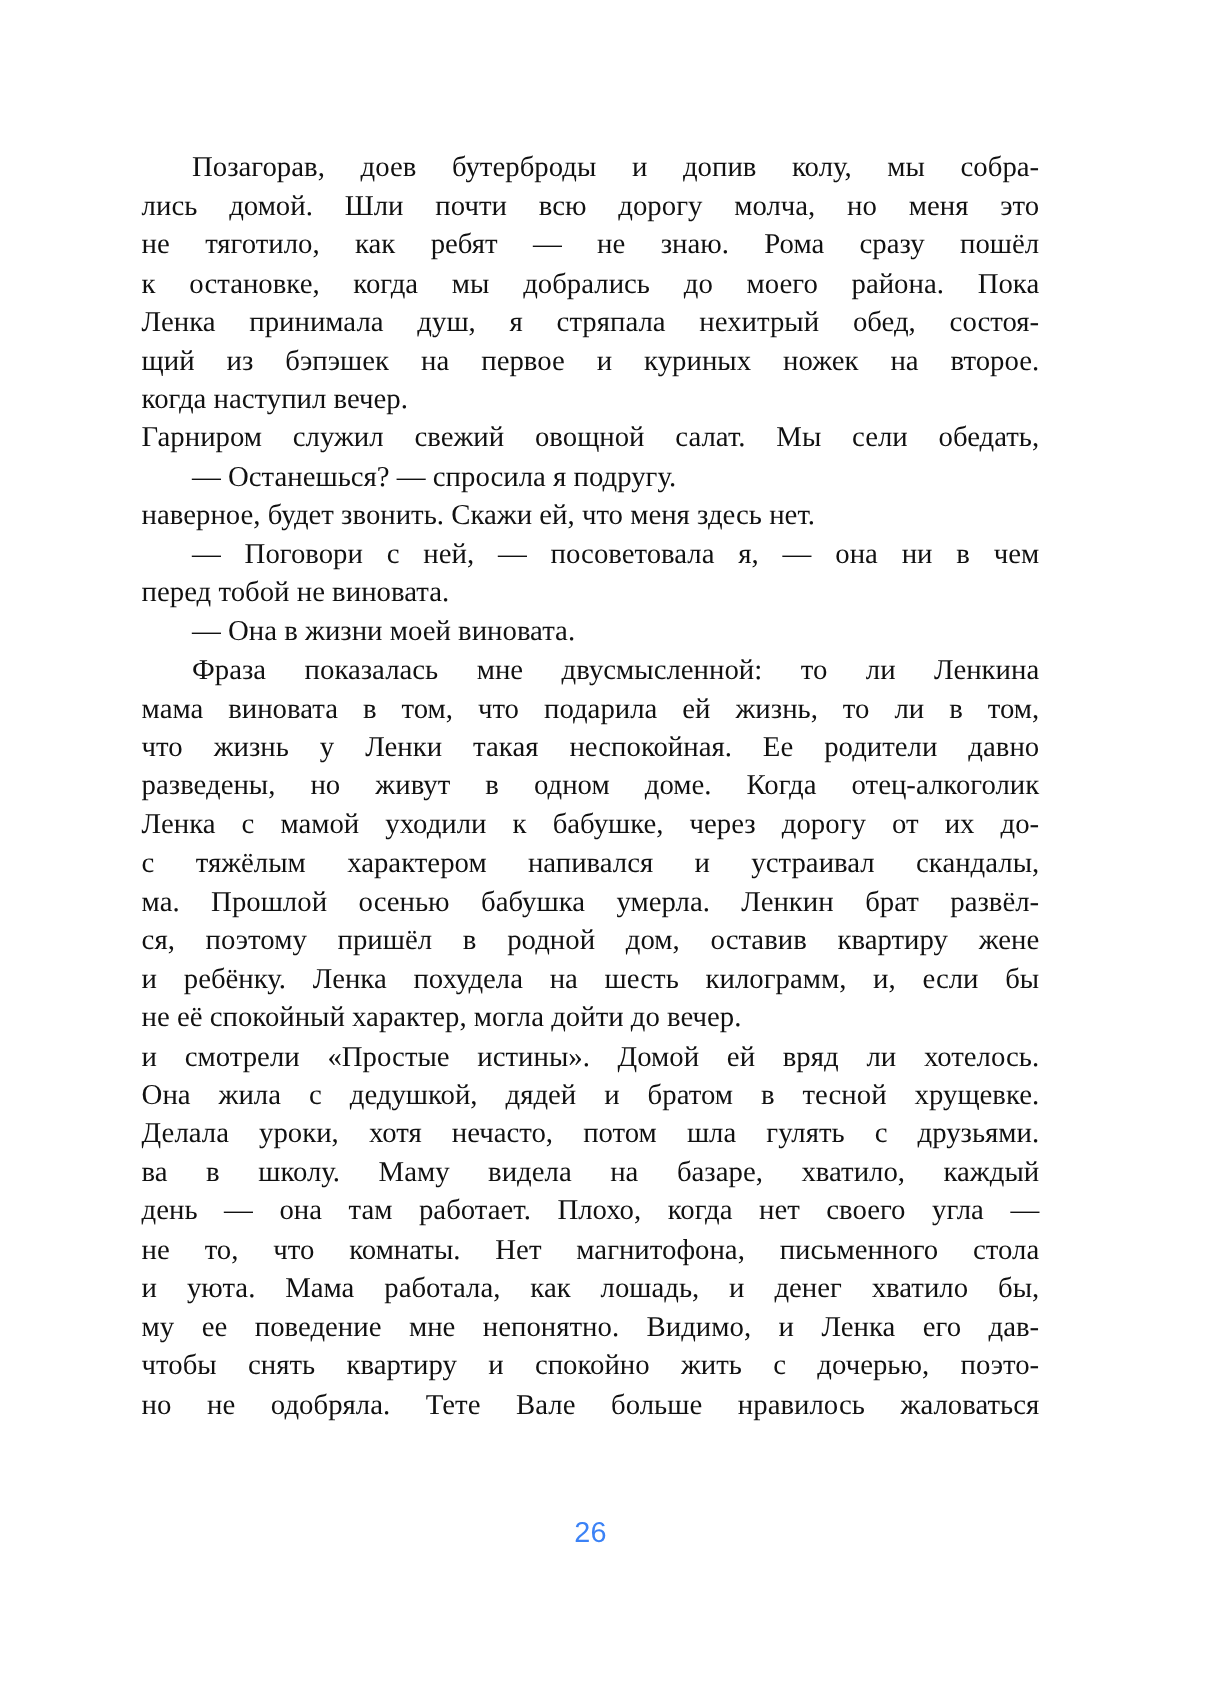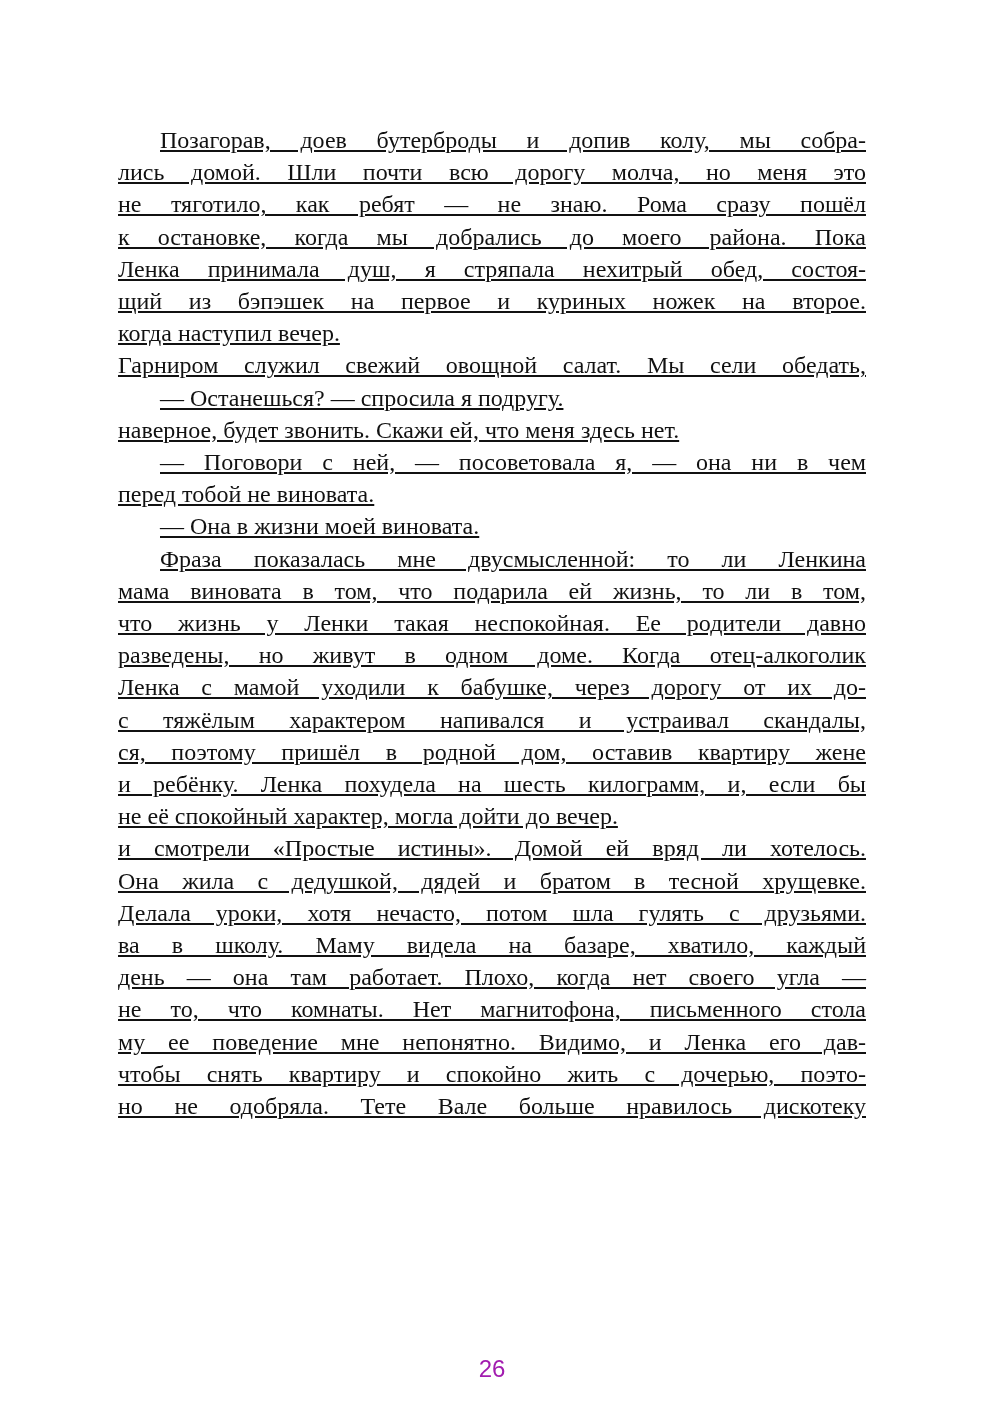--- a/index.html
+++ b/index.html
@@ -27,42 +27,41 @@
     top: 124px;
     width: 748px;
     font-family: "Liberation Serif", "DejaVu Serif", serif;
     font-size: 24px;
     line-height: 32.2px;
     color: #111111;
   }
   .paragraph {
     margin: 0;
     padding: 0;
-    text-decoration: underline;
   }
   .line {
     white-space: normal;
     text-align: justify;
     text-align-last: left;
   }
   .line.just {
     text-align-last: justify;
   }
   .line.first {
     text-indent: 42px;
   }
   .page-number {
     position: absolute;
     left: 118px;
     width: 748px;
-    top: 1355px;
+    top: 1264px;
     text-align: center;
     font-family: "Liberation Sans", "DejaVu Sans", sans-serif;
     font-size: 24px;
-    color: #a21caf;
+    color: #3b82f6;
   }
 </style>
 </head>
 <body>
 
 <div class="book-page">
   <div class="page-text">
       <div class="paragraph">
         <div class="line first just">Позагорав, доев бутерброды и допив колу, мы собра-</div>
         <div class="line just">лись домой. Шли почти всю дорогу молча, но меня это</div>
@@ -86,30 +85,32 @@
       <div class="paragraph">
         <div class="line first">— Она в жизни моей виновата.</div>
       </div>
       <div class="paragraph">
         <div class="line first just">Фраза показалась мне двусмысленной: то ли Ленкина</div>
         <div class="line just">мама виновата в том, что подарила ей жизнь, то ли в том,</div>
         <div class="line just">что жизнь у Ленки такая неспокойная. Ее родители давно</div>
         <div class="line just">разведены, но живут в одном доме. Когда отец-алкоголик</div>
         <div class="line just">Ленка с мамой уходили к бабушке, через дорогу от их до-</div>
         <div class="line just">с тяжёлым характером напивался и устраивал скандалы,</div>
+        <div class="line just">ма. Прошлой осенью бабушка умерла. Ленкин брат развёл-</div>
         <div class="line just">ся, поэтому пришёл в родной дом, оставив квартиру жене</div>
         <div class="line just">и ребёнку. Ленка похудела на шесть килограмм, и, если бы</div>
         <div class="line">не её спокойный характер, могла дойти до вечер.</div>
       </div>
       <div class="paragraph">
         <div class="line just">и смотрели «Простые истины». Домой ей вряд ли хотелось.</div>
         <div class="line just">Она жила с дедушкой, дядей и братом в тесной хрущевке.</div>
         <div class="line just">Делала уроки, хотя нечасто, потом шла гулять с друзьями.</div>
         <div class="line just">ва в школу. Маму видела на базаре, хватило, каждый</div>
         <div class="line just">день — она там работает. Плохо, когда нет своего угла —</div>
         <div class="line just">не то, что комнаты. Нет магнитофона, письменного стола</div>
+        <div class="line just">и уюта. Мама работала, как лошадь, и денег хватило бы,</div>
         <div class="line just">му ее поведение мне непонятно. Видимо, и Ленка его дав-</div>
         <div class="line just">чтобы снять квартиру и спокойно жить с дочерью, поэто-</div>
-        <div class="line just">но не одобряла. Тете Вале больше нравилось дискотеку</div>
+        <div class="line just">но не одобряла. Тете Вале больше нравилось жаловаться</div>
       </div>
     </div>
   <div class="page-number">26</div>
 </div>
 
 </body></html>

